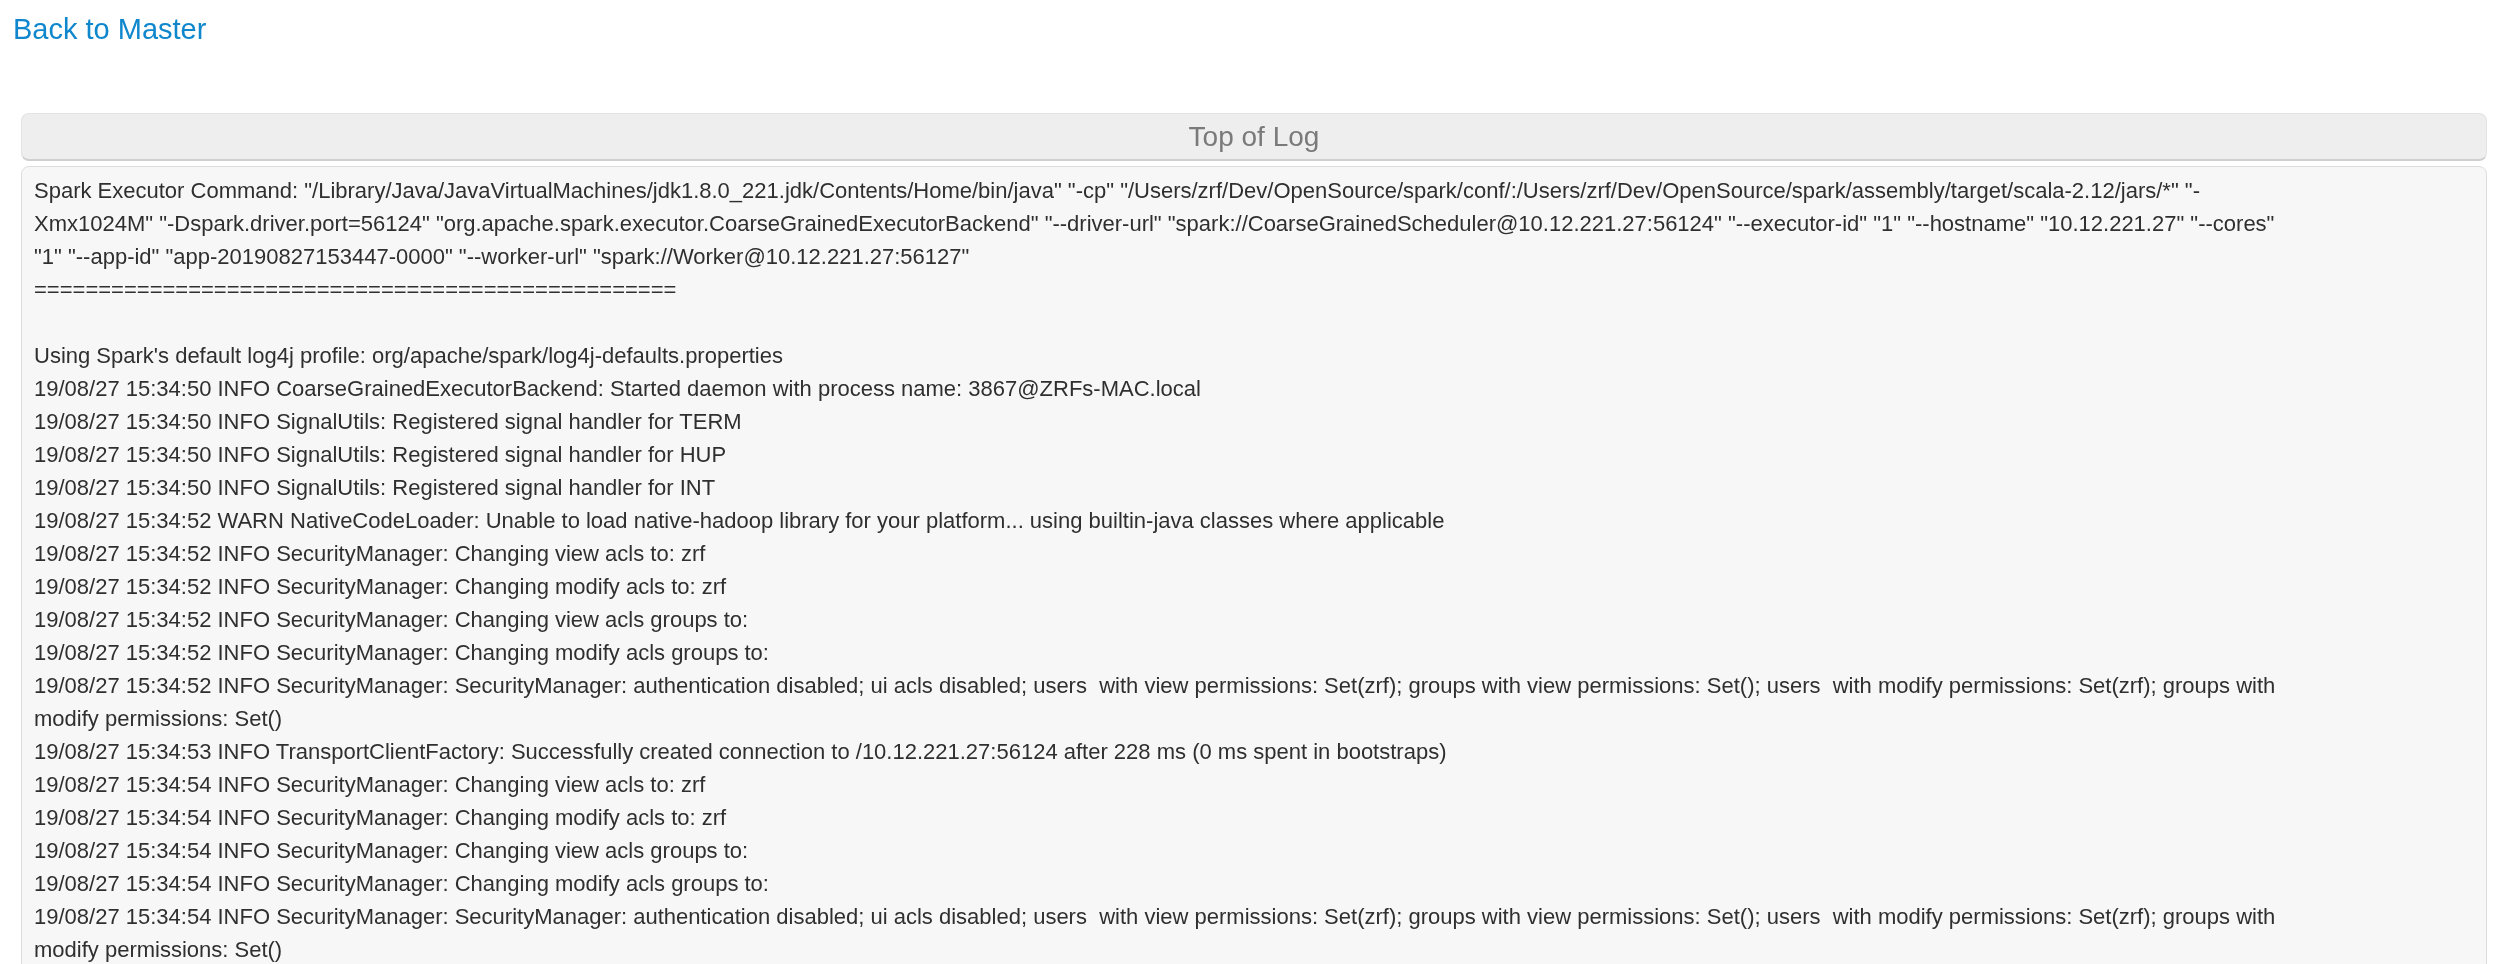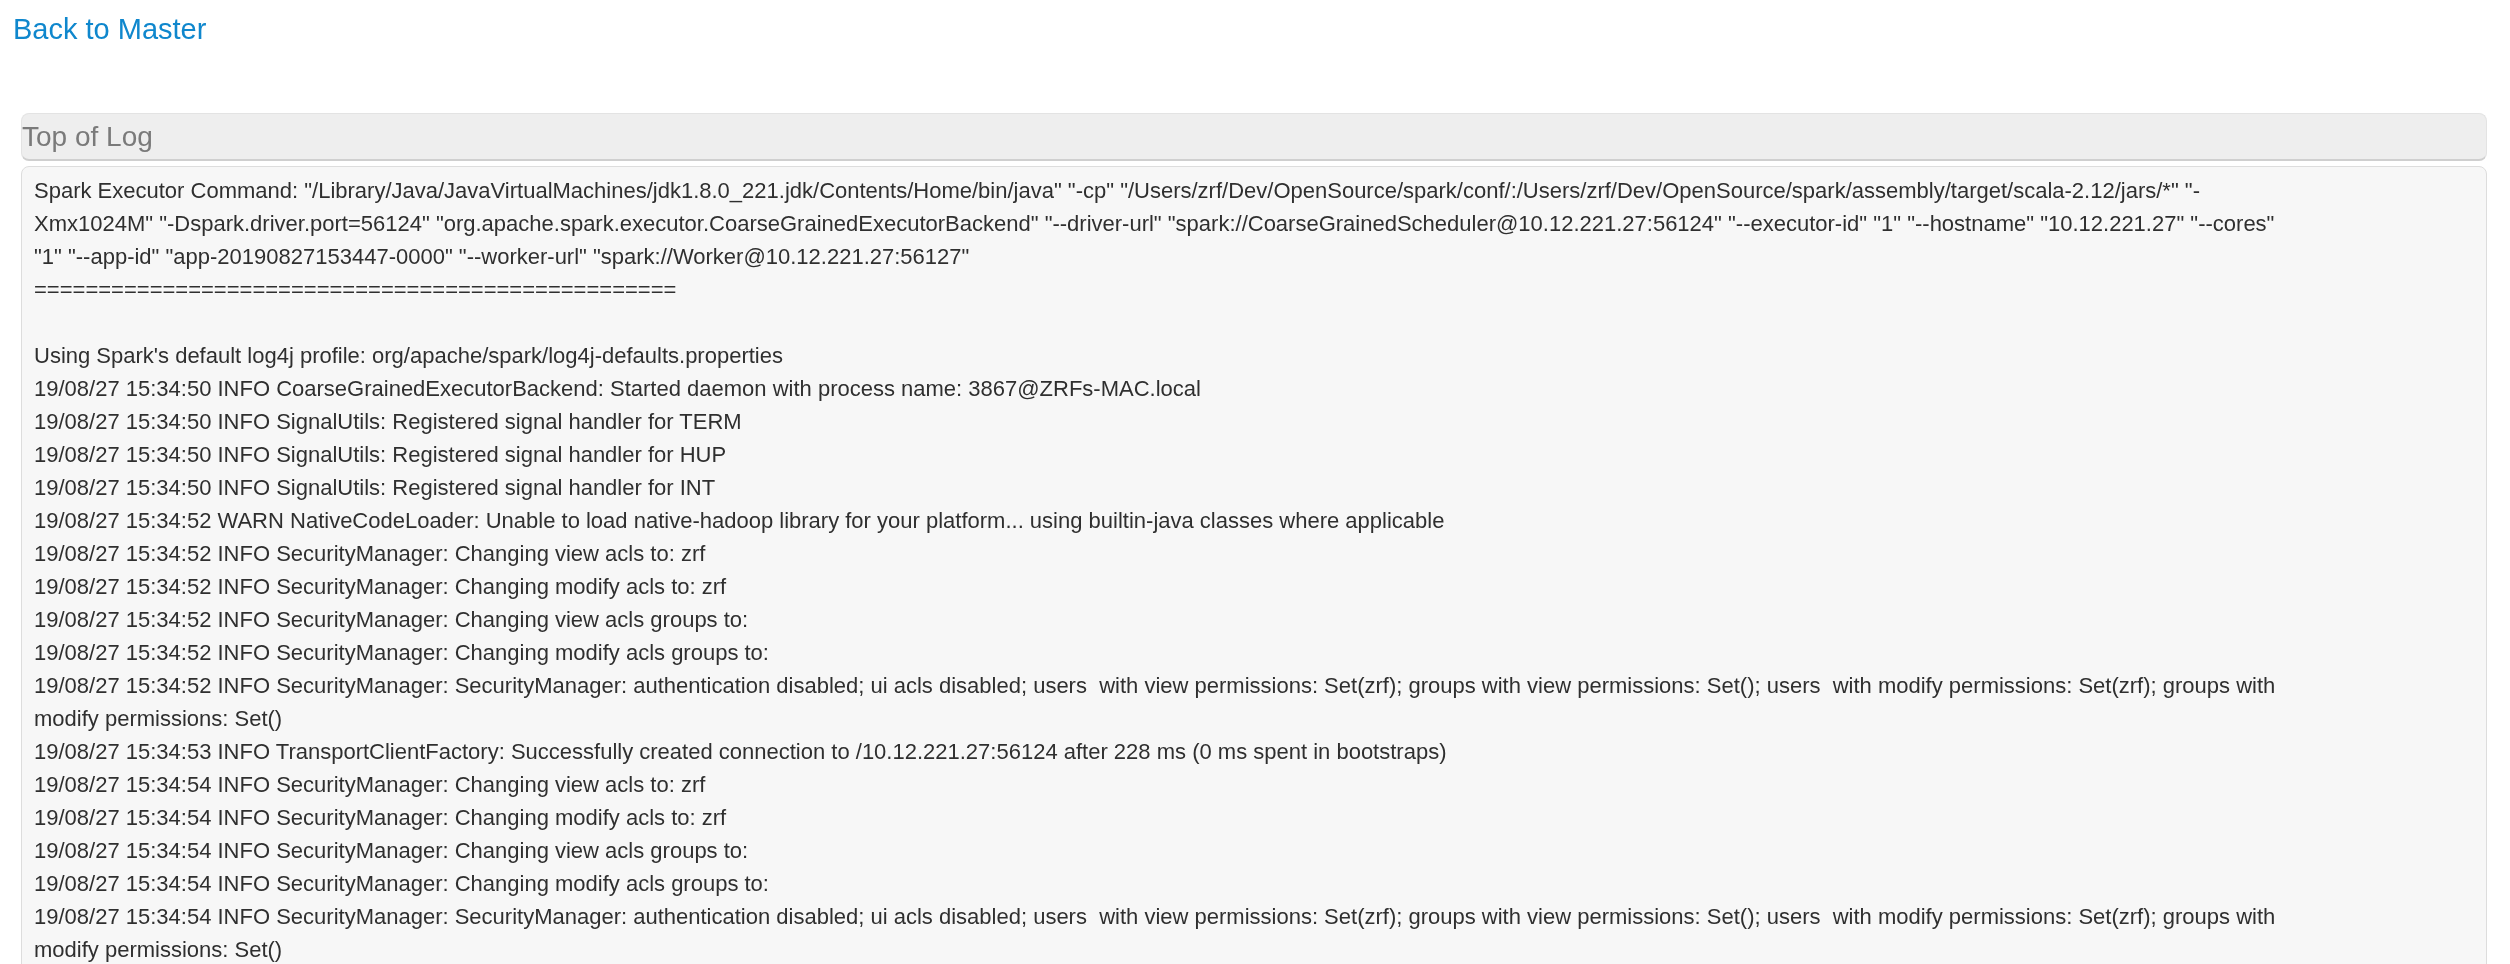--- a/index.html
+++ b/index.html
@@ -41,21 +41,21 @@
     width: 2466px;
     height: 48px;
     box-sizing: border-box;
     background: #eeeeee;
     border: 1px solid #e3e3e3;
     border-bottom: 2px solid #cfcfcf;
     border-radius: 8px;
     font-family: "Liberation Sans", "DejaVu Sans", sans-serif;
     font-size: 28px;
     color: #7a7a7a;
-    text-align: left;
+    text-align: center;
     padding: 0;
     cursor: default;
   }
   .log-box {
     position: absolute;
     left: 21px;
     top: 166px;
     width: 2466px;
     height: 860px; 
     box-sizing: border-box;

